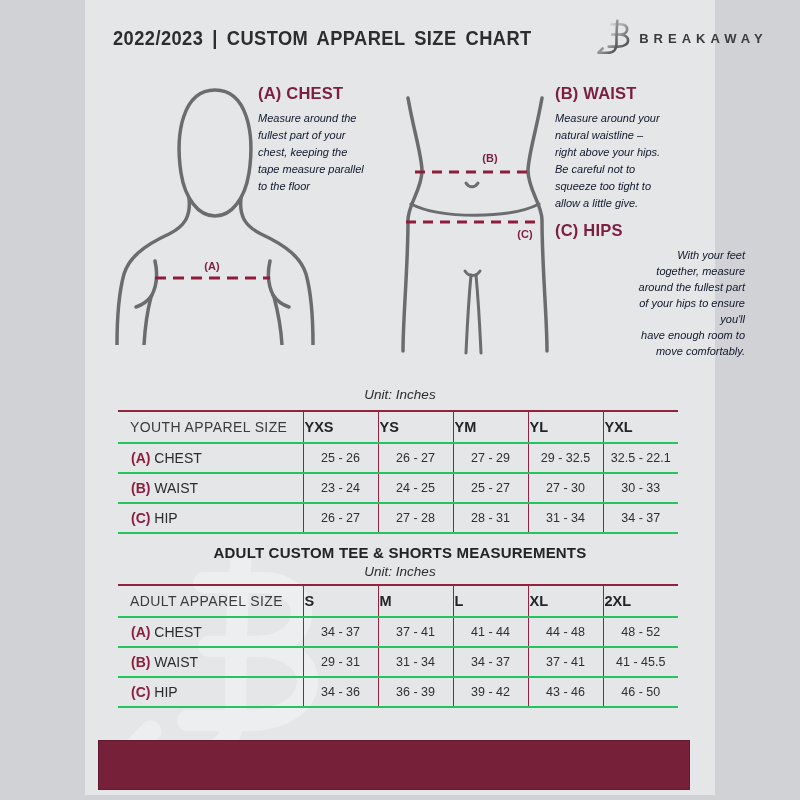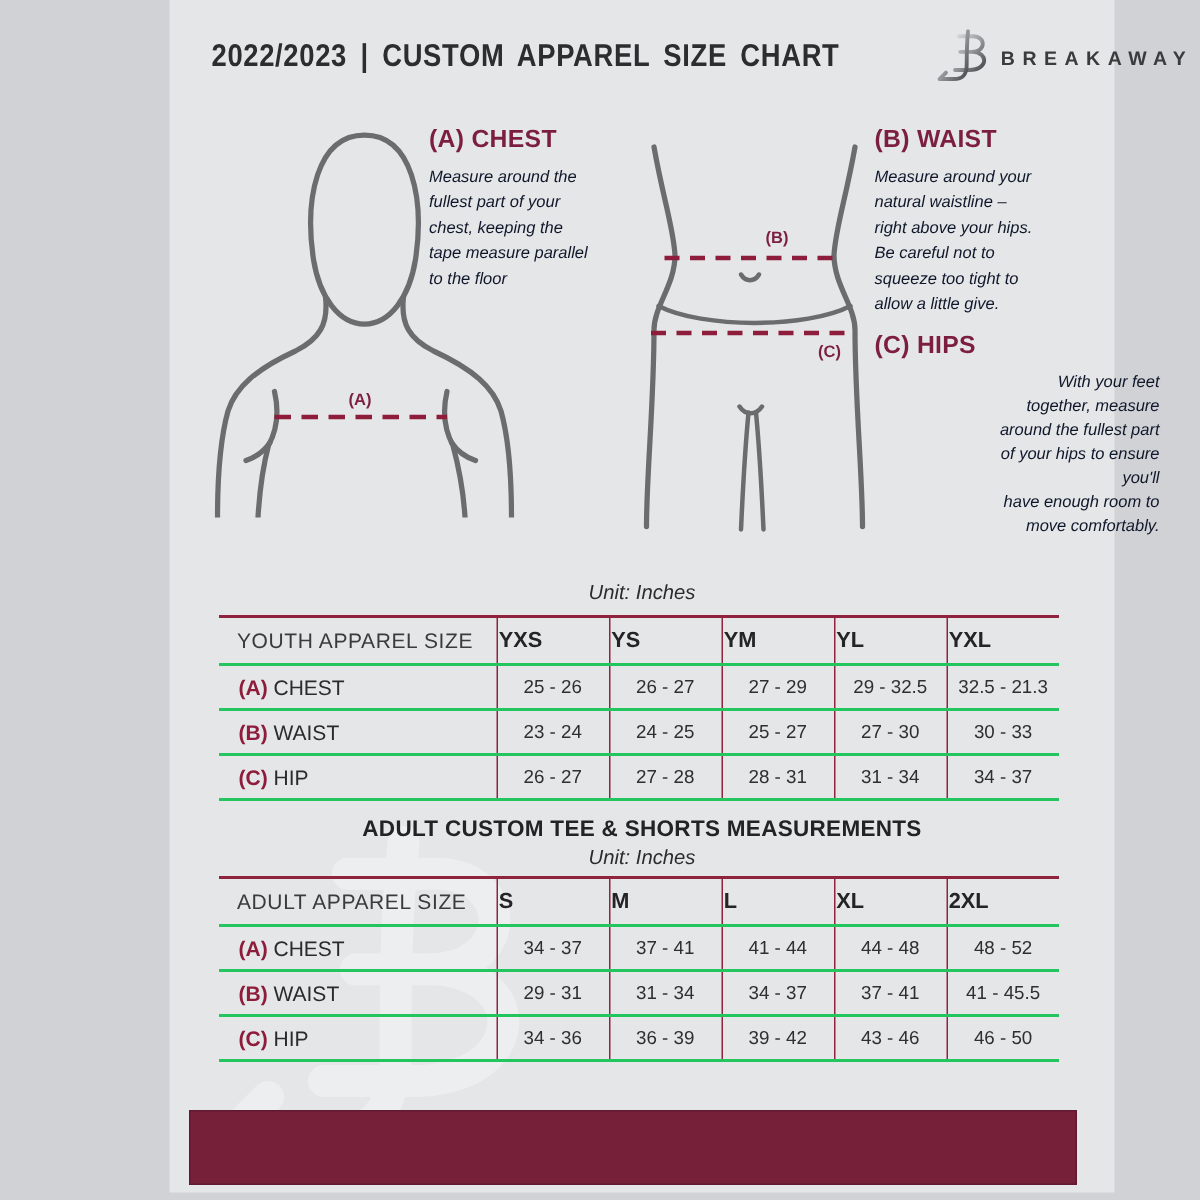--- a/index.html
+++ b/index.html
@@ -1,18 +1,18 @@
 <!DOCTYPE html>
 <html><head>
 <meta charset="utf-8">
 <style>
   html,body{margin:0;padding:0;}
   #page{position:relative;width:800px;height:800px;background:#d1d2d5;overflow:hidden;
         font-family:"Liberation Sans",sans-serif;}
-  .content{position:absolute;left:85px;top:0;width:630px;height:795px;background:#e5e6e8;margin-left:28px;}
+  .content{position:absolute;left:85px;top:0;width:630px;height:795px;background:#e5e6e8;}
 
   
   .header{position:absolute;left:28px;top:18px;width:576px;height:40px;display:flex;
           align-items:center;justify-content:space-between;z-index:2;}
   .doc-title{font-size:21px;font-weight:700;color:#2d2d2f;letter-spacing:.5px;white-space:nowrap;
              transform:scaleX(.87);transform-origin:left center;word-spacing:4px;}
   .brand{display:flex;align-items:center;gap:7px;}
   .brand-name{font-size:13px;font-weight:700;letter-spacing:5px;color:#3a3b3d;white-space:nowrap;}
 
   
@@ -162,21 +162,21 @@
             <th class="size-col">YXL</th>
           </tr>
         </thead>
         <tbody>
           <tr>
             <td class="row-label"><span class="row-prefix">(A)</span> CHEST</td>
             <td>25 - 26</td>
             <td>26 - 27</td>
             <td>27 - 29</td>
             <td>29 - 32.5</td>
-            <td>32.5 - 21.3</td>
+            <td>32.5 - 22.1</td>
           </tr>
           <tr>
             <td class="row-label"><span class="row-prefix">(B)</span> WAIST</td>
             <td>23 - 24</td>
             <td>24 - 25</td>
             <td>25 - 27</td>
             <td>27 - 30</td>
             <td>30 - 33</td>
           </tr>
           <tr>

